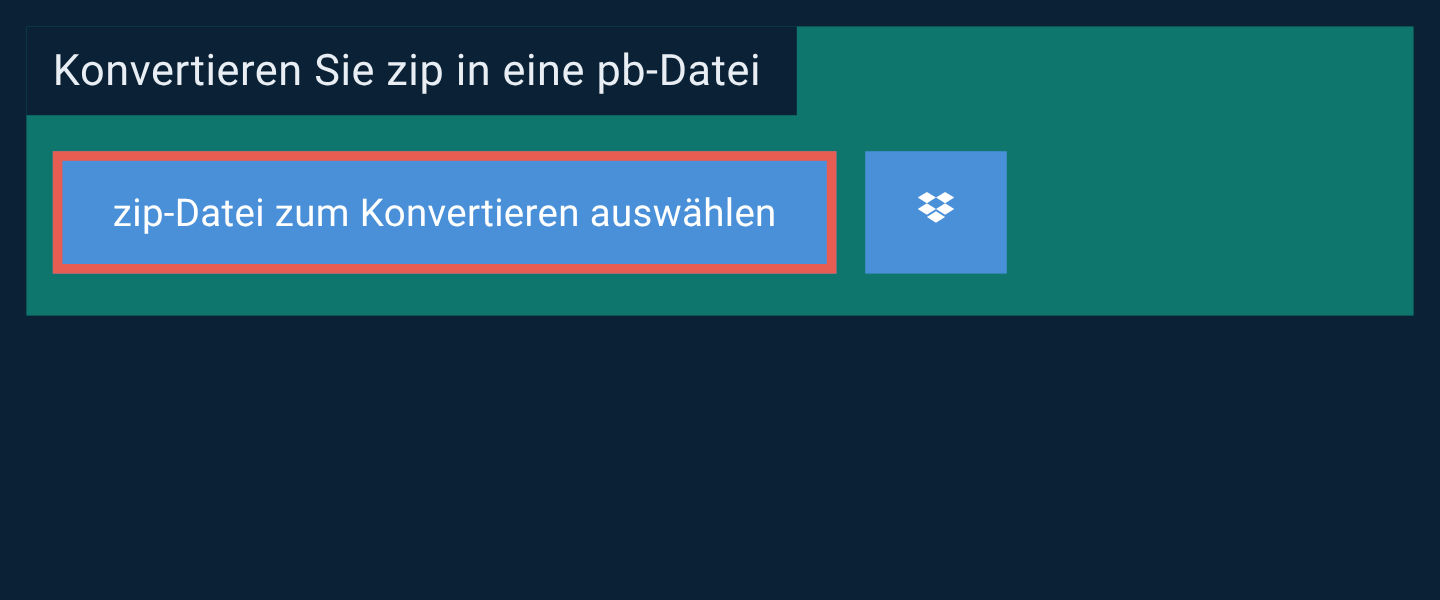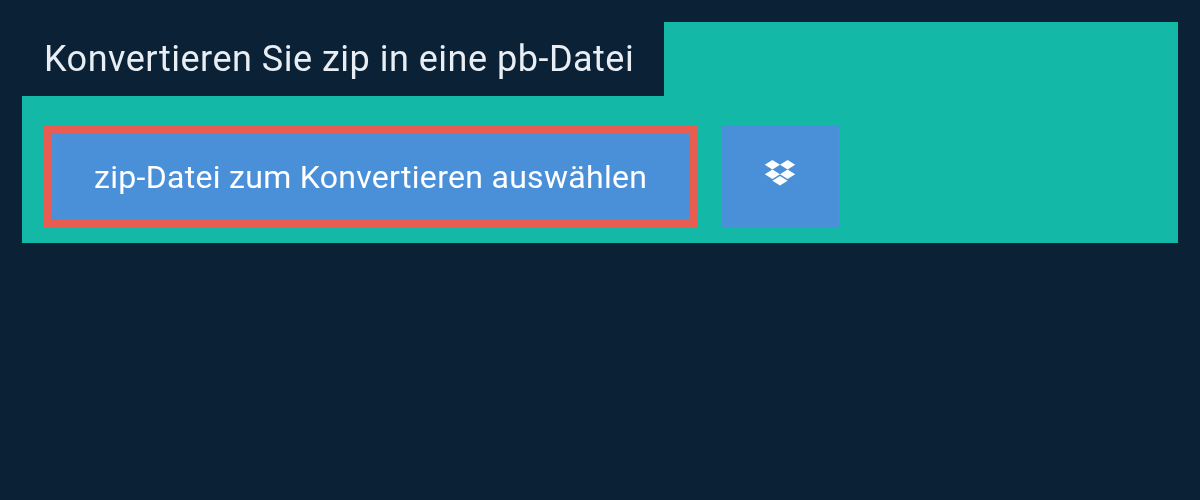--- a/index.html
+++ b/index.html
@@ -10,23 +10,23 @@
     
     body {
       width: 1200px;
       height: 500px;
       background-color: #0b2236;
       font-family: -apple-system, BlinkMacSystemFont, "Segoe UI", Roboto, Helvetica, Arial, sans-serif;
       overflow: hidden;
     }
     
     .panel {
-      background-color: #14b8a6;
+      background-color: #0f766e;
       margin: 22px 22px 0 22px;
-      padding-bottom: 15px;
+      padding-bottom: 35px;
     }
     
     .title-bar {
       display: inline-block;
       background-color: #0b2236;
       padding: 16px 30px 16px 22px;
     }
     
     .title-text {
       color: #e8eef3;

